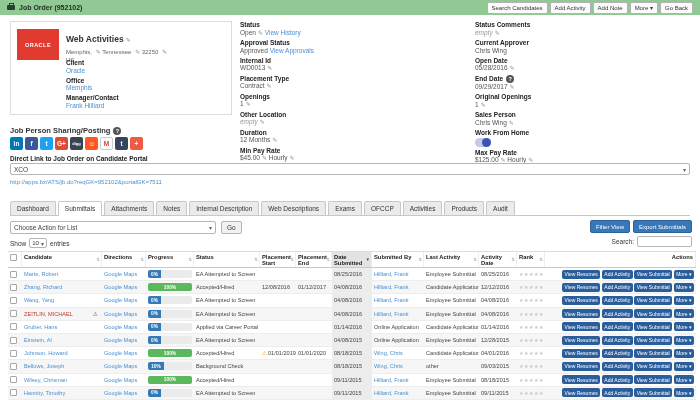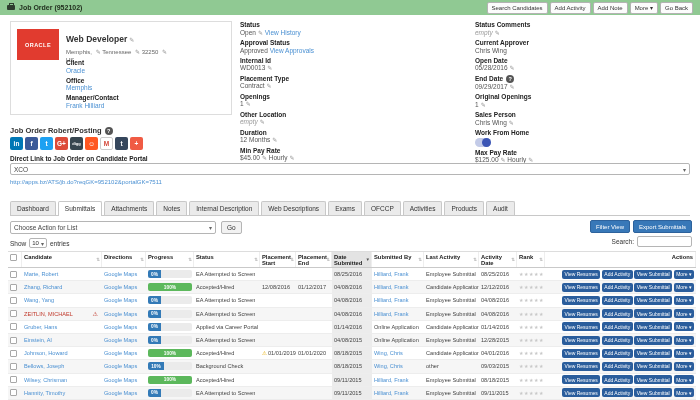--- a/index.html
+++ b/index.html
@@ -92,21 +92,21 @@
         <button class="tb-btn">More ▾</button>
         <button class="tb-btn">Go Back</button>
       </div>
   </header>
 
   <section class="left-card">
     <div class="logo">
         <span>ORACLE</span>
       </div>
     <div class="job-head">
-      <div><span class="job-title">Web Developer</span><span class="pencil">✎</span></div>
+      <div><span class="job-title">Web Activities</span><span class="pencil">✎</span></div>
       <div class="loc-row" id="locRow"><span>Memphis, </span><span class="pencil">✎</span> <span>Tennessee </span><span class="pencil">✎</span> <span>32250 </span><span class="pencil">✎</span> </div>
       <div class="country">US</div>
     </div>
     <div class="lc-fields" id="leftFields">
         <div class="fblock">
           <div class="flabel">Client</div>
           <div class="fvalue"><a class="link">Oracle</a></div>
         </div>
         <div class="fblock">
           <div class="flabel">Office</div>
@@ -185,21 +185,21 @@
             <div class="knob"></div>
           </div>
         </div>
       </div>
       <div class="fblock">
         <div class="flabel"><span>Max Pay Rate</span></div>
         <div class="fvalue"><span>$125.00</span><span class="pencil">✎</span>  <span>Hourly</span><span class="pencil">✎</span></div>
       </div>
     </section>
 
-  <div class="share-title"><span>Job Order Robert/Posting</span><span class="help">?</span></div>
+  <div class="share-title"><span>Job Person Sharing/Posting</span><span class="help">?</span></div>
   <div class="social-row" id="socialRow">
       <div class="social" style="background: rgb(0, 119, 181); color: rgb(255, 255, 255);">in</div>
       <div class="social" style="background: rgb(59, 89, 152); color: rgb(255, 255, 255);">f</div>
       <div class="social" style="background: rgb(29, 161, 242); color: rgb(255, 255, 255);">t</div>
       <div class="social" style="background: rgb(221, 75, 57); color: rgb(255, 255, 255);">G+</div>
       <div class="social" style="background: rgb(54, 69, 79); color: rgb(255, 255, 255); font-size: 4px;">digg</div>
       <div class="social" style="background: rgb(255, 87, 34); color: rgb(255, 255, 255);">☺</div>
       <div class="social" style="background: rgb(255, 255, 255); color: rgb(212, 70, 56); border: 1px solid rgb(204, 204, 204);">M</div>
       <div class="social" style="background: rgb(53, 70, 92); color: rgb(255, 255, 255);">t</div>
       <div class="social" style="background: rgb(240, 91, 68); color: rgb(255, 255, 255);">+</div>

